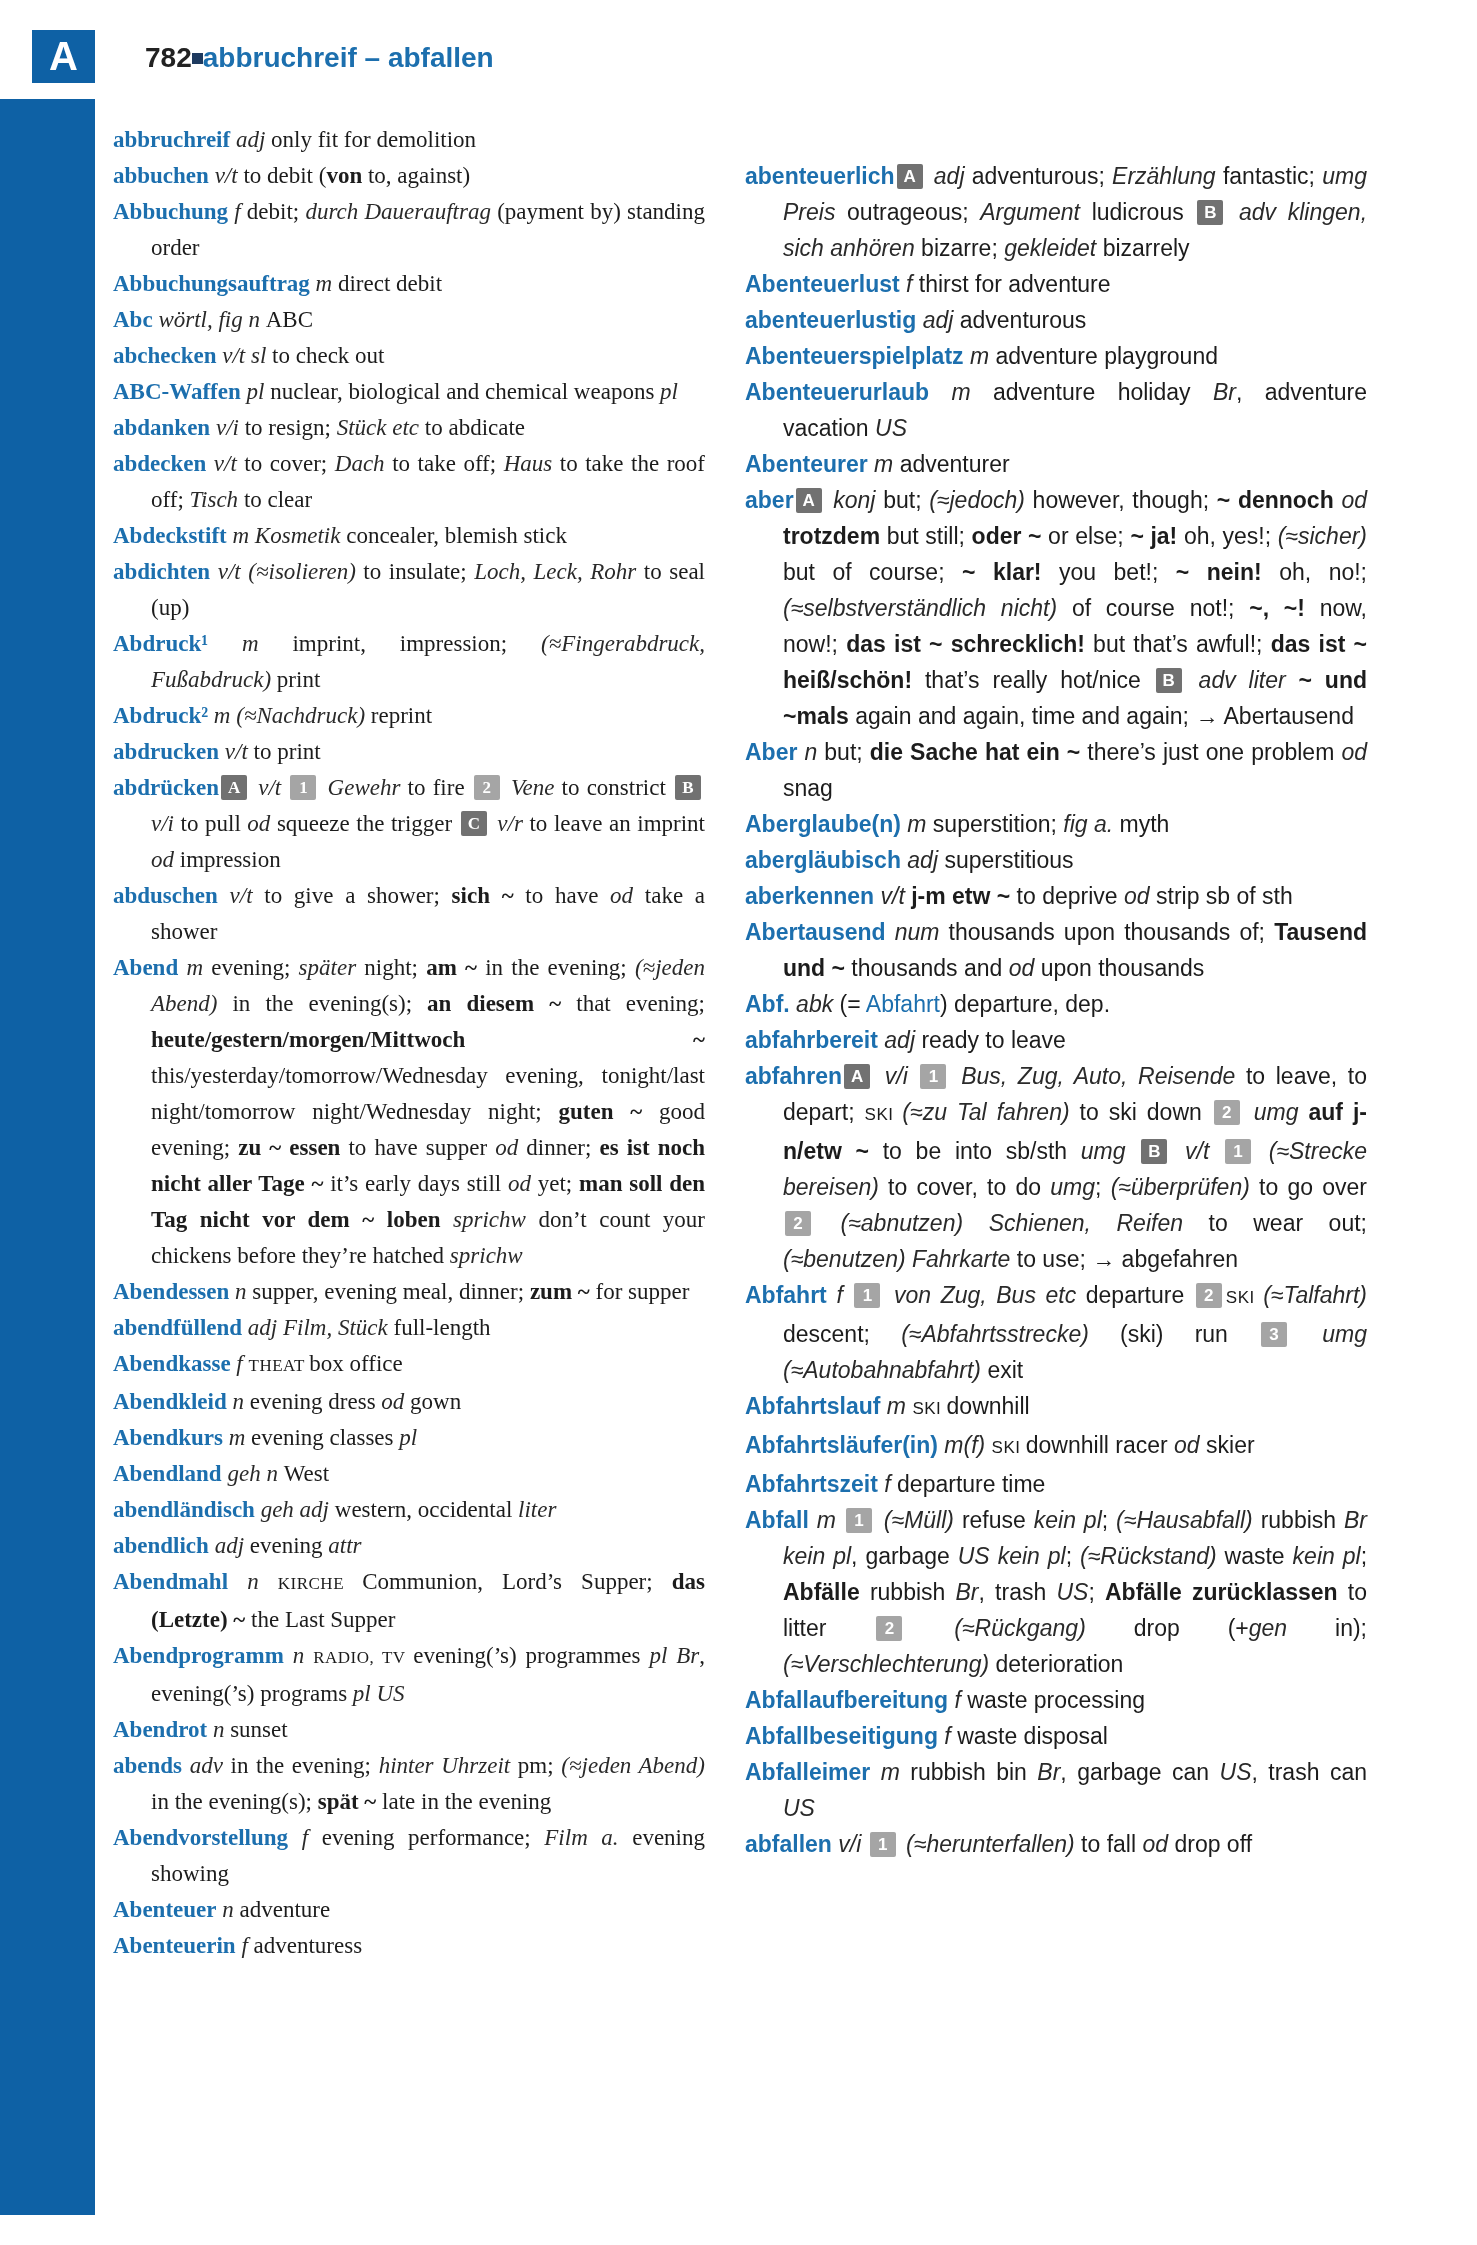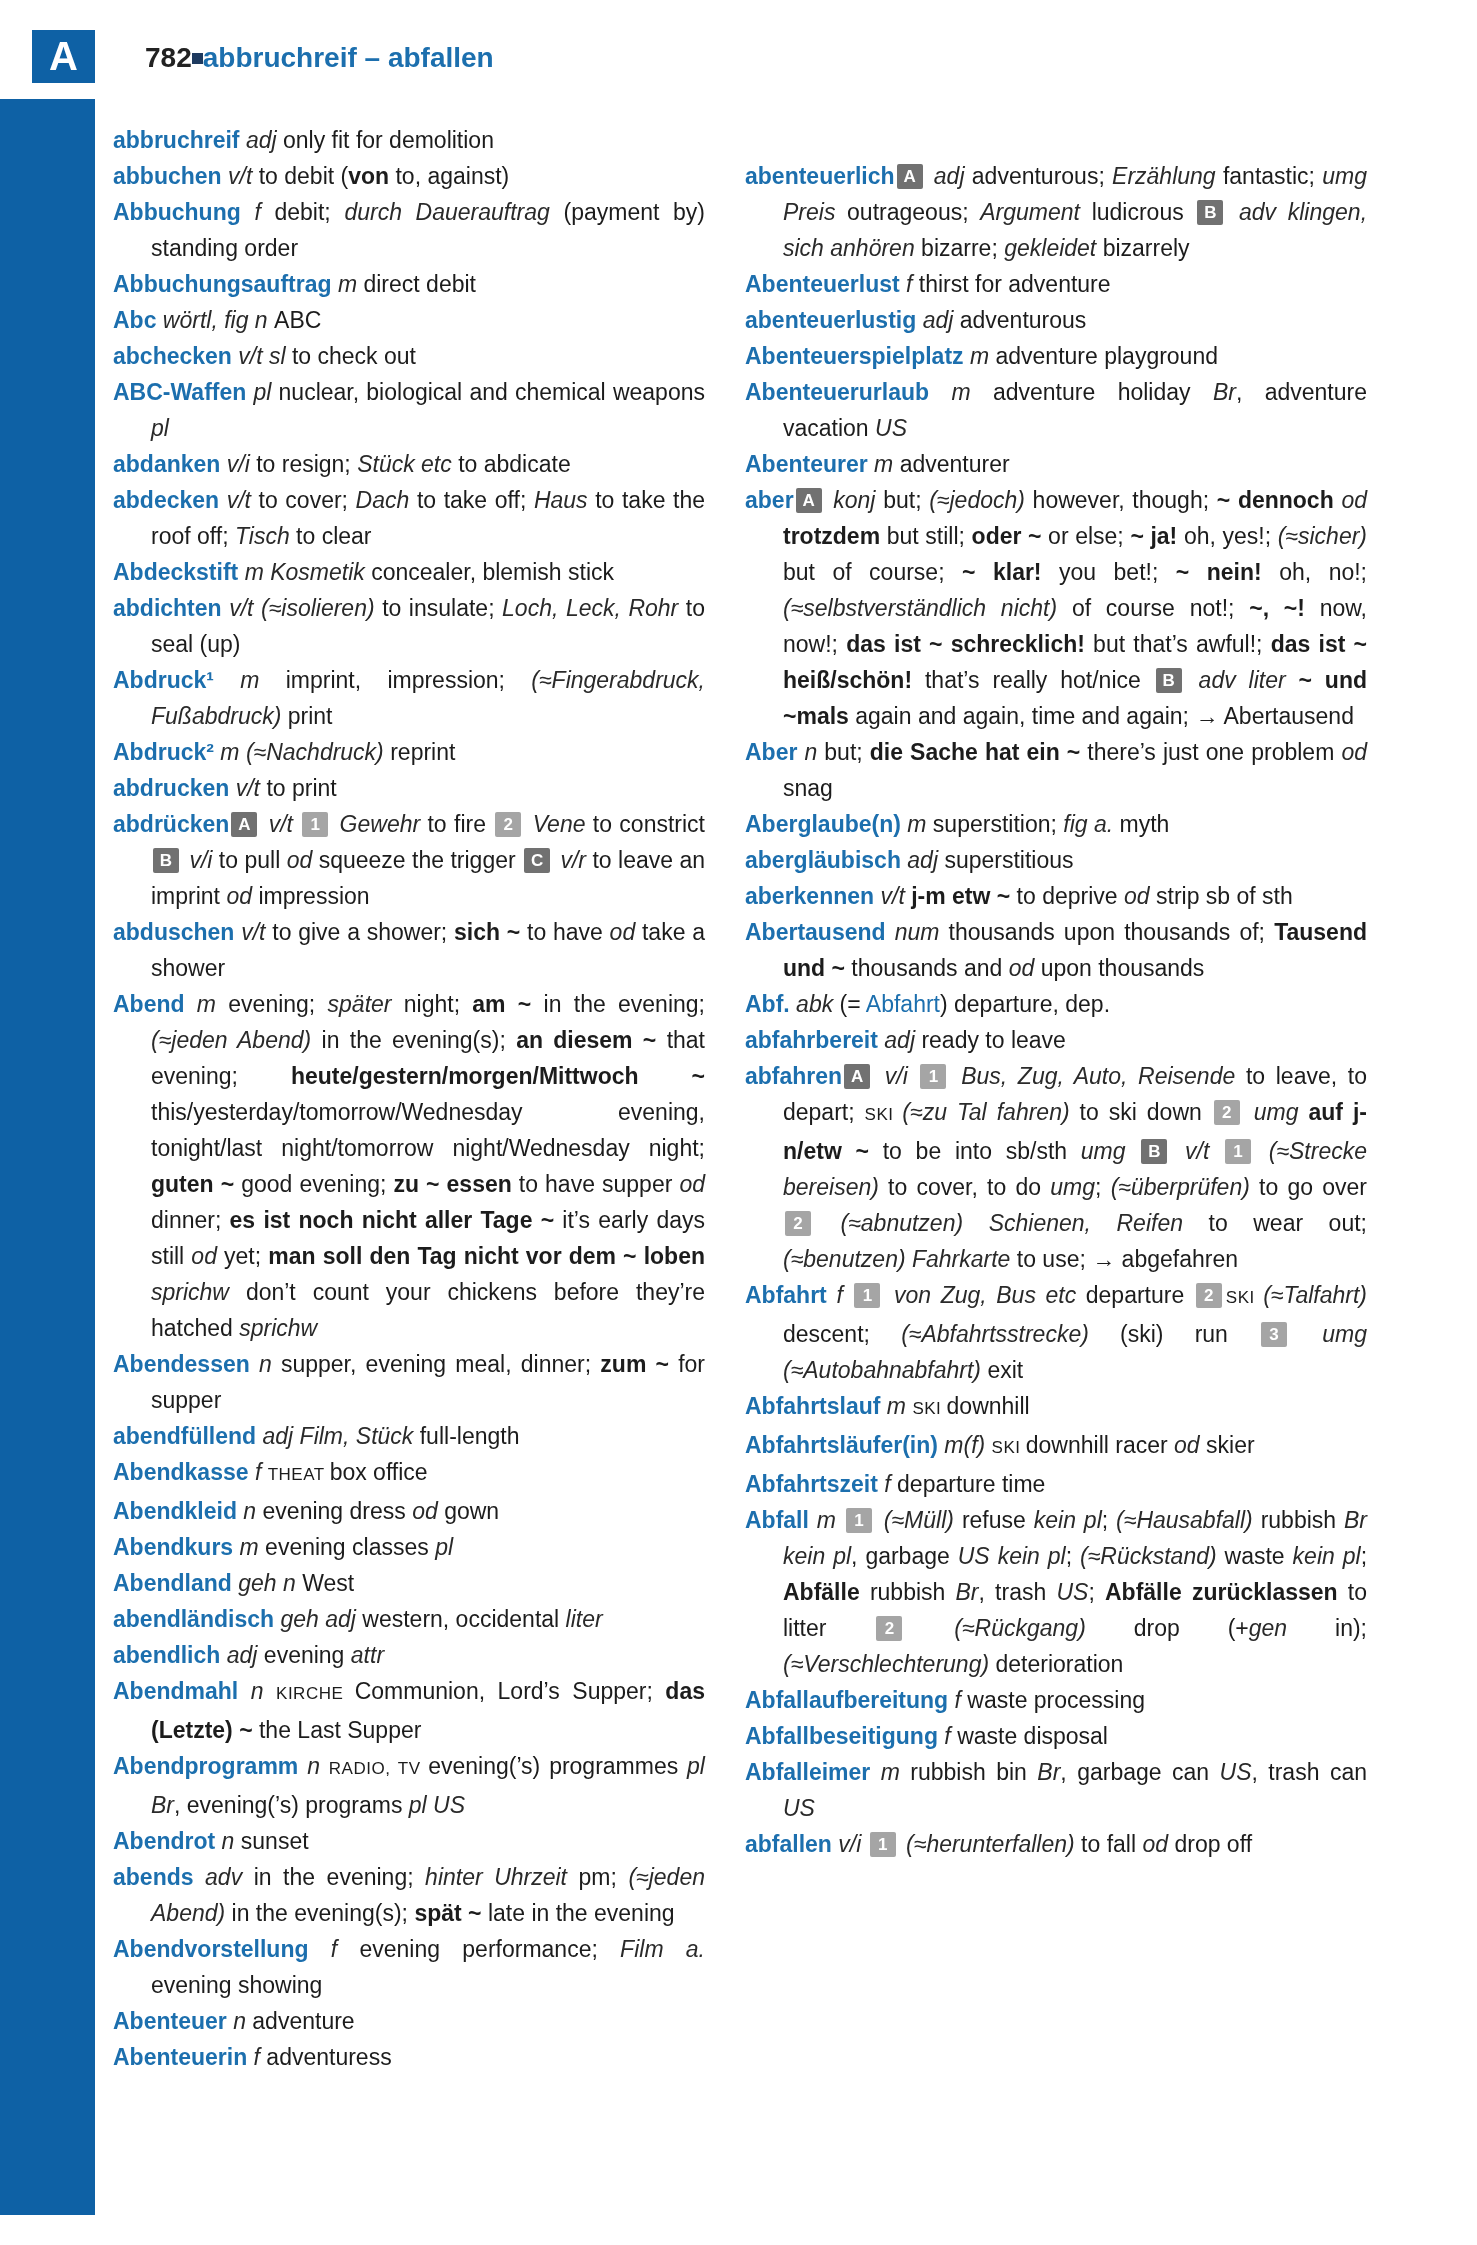--- a/index.html
+++ b/index.html
@@ -25,21 +25,21 @@
     position:absolute;left:0;top:99px;width:95px;height:2116px;background:var(--blue);
   }
   .page-header{
     position:absolute;left:113px;top:44px;display:flex;align-items:center;
     font-size:28px;font-weight:bold;line-height:1;margin-left:32px;
   }
   .page-number{color:#222;}
   .bullet{width:11px;height:11px;background:var(--bullet);display:inline-block;}
   .page-title{color:var(--headword);}
   .col{position:absolute;top:122px;}
-  .col-left{left:113px;width:592px;}
+  .col-left{left:113px;width:592px;font-family:Liberation Serif, serif;}
   .col-right{left:745px;width:622px;margin-top:36px;}
   .entry{
     margin:0;font-size:23px;line-height:36px;text-align:justify;
     padding-left:38px;text-indent:-38px;color:var(--ink);
   }
   .seg-hw{color:var(--headword);font-weight:bold;}
   .seg-ref{color:var(--headword);}
   .seg-it{font-style:italic;color:#2a2a2a;}
   .seg-b{font-weight:bold;}
   .seg-sc{font-size:0.74em;letter-spacing:0.5px;}

